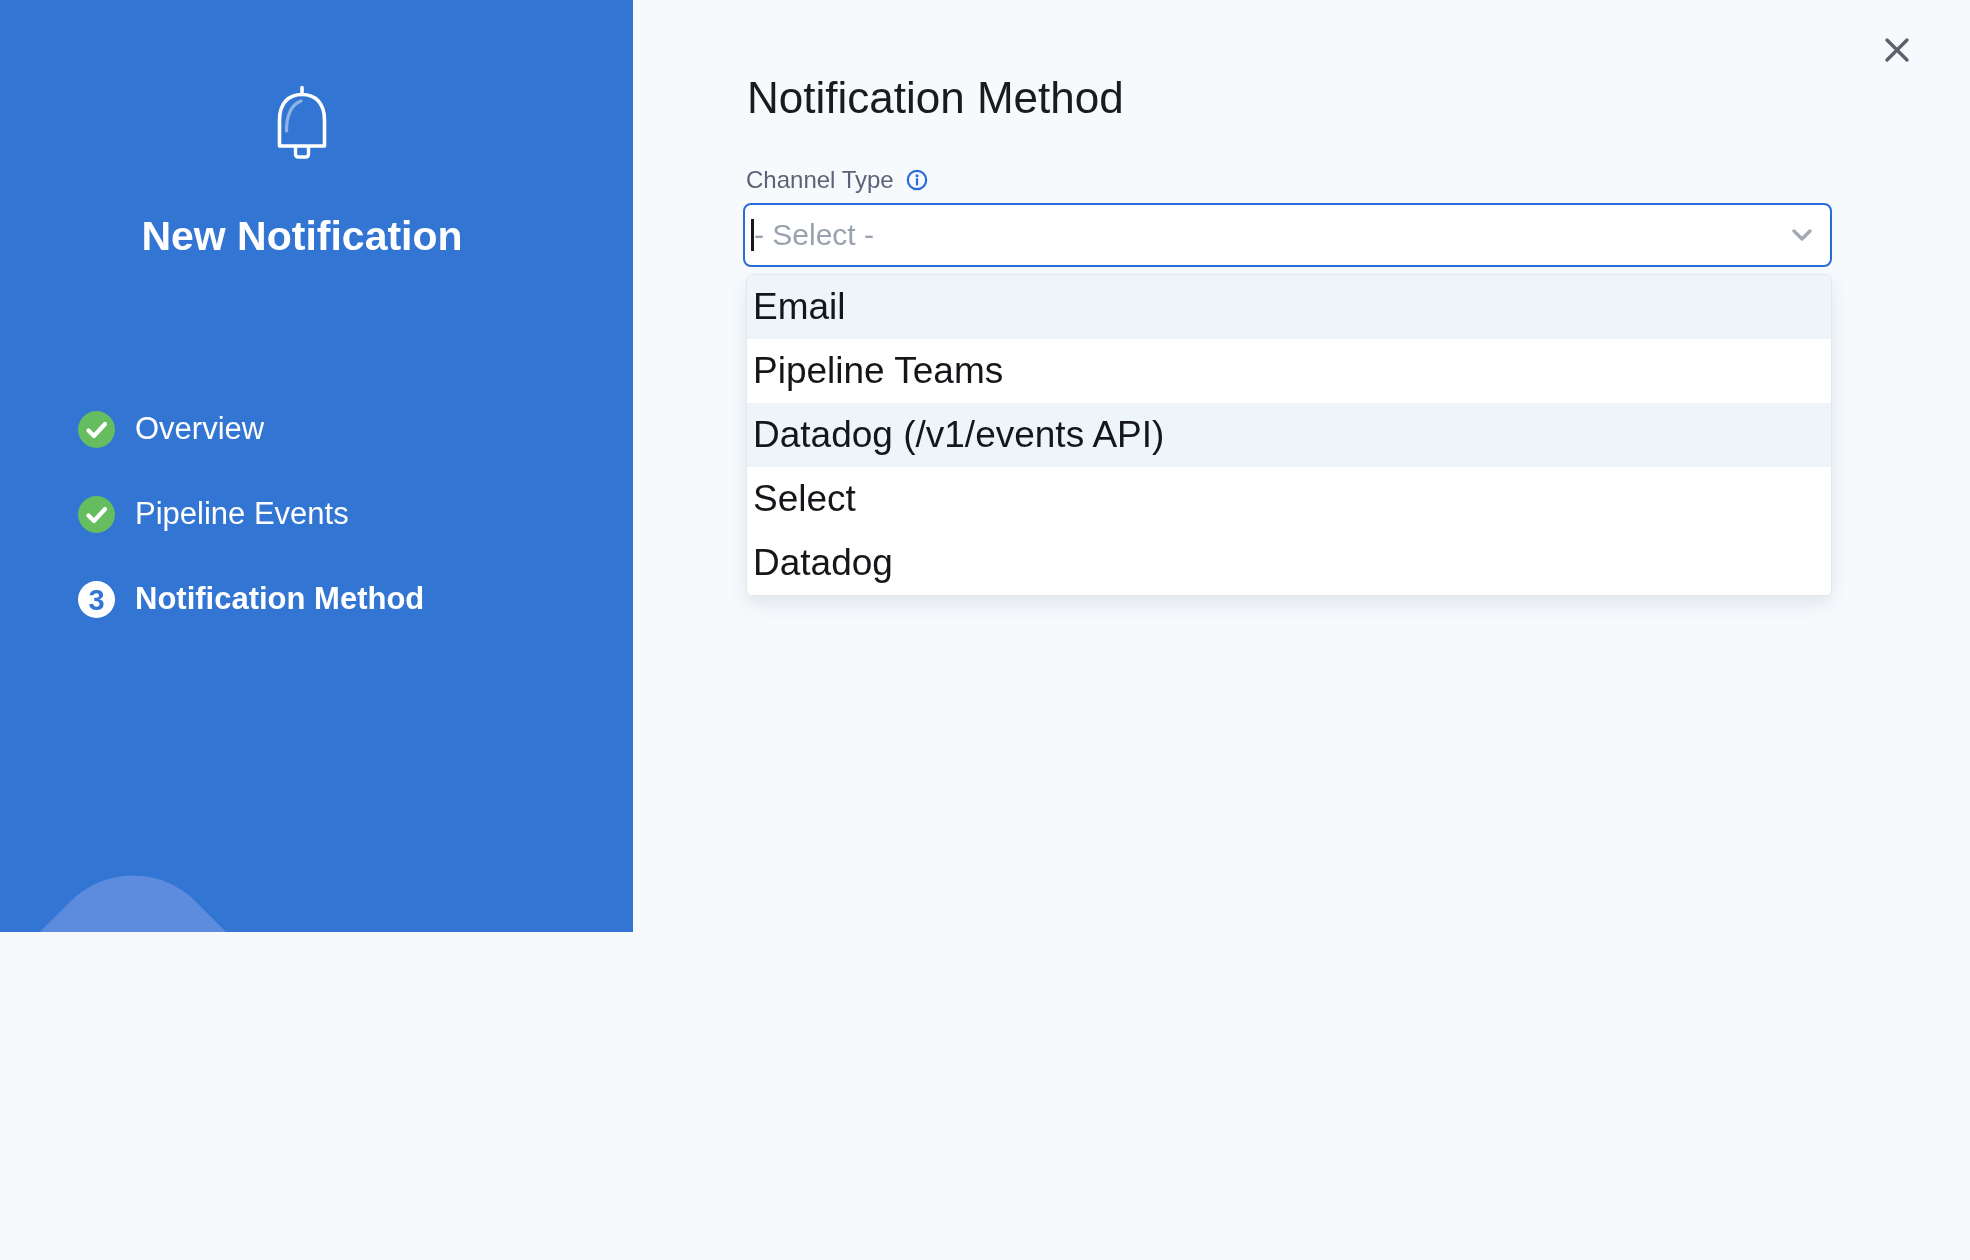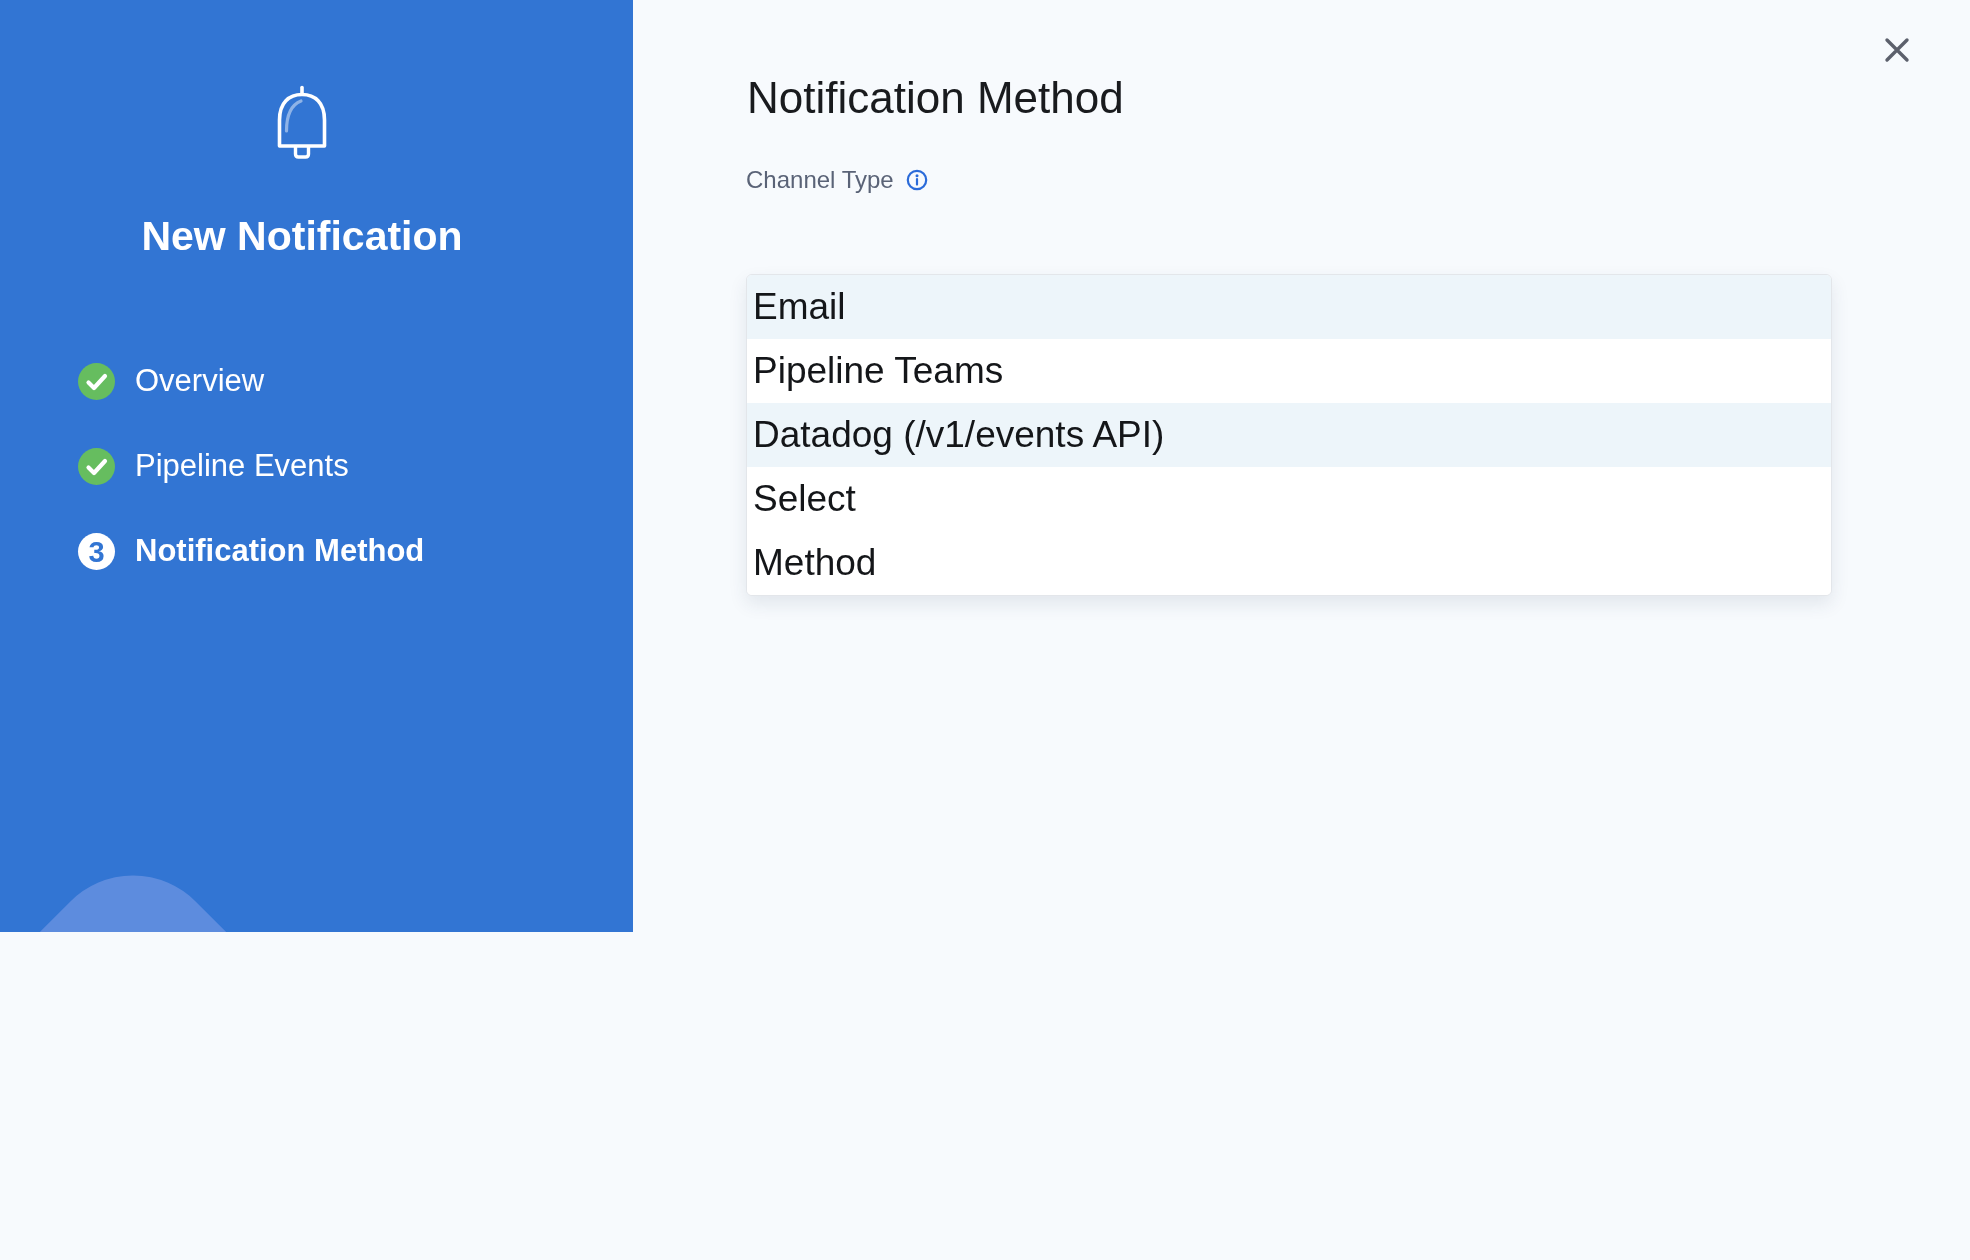--- a/index.html
+++ b/index.html
@@ -20,21 +20,21 @@
     position:absolute;left:0;top:84px;width:633px;padding-right:29px;box-sizing:border-box;
     display:flex;justify-content:center;
   }
   .bell{width:64px;height:78px;display:block;}
   .sidebar-title{
     position:absolute;left:0;top:212px;width:633px;height:48px;line-height:48px;
     padding-right:29px;box-sizing:border-box;
     text-align:center;color:#ffffff;font-size:41px;font-weight:700;margin:0;
   }
   .steps{position:absolute;left:0;top:0;width:633px;margin:0;padding:0;list-style:none;}
-  .step{position:absolute;left:0;width:633px;height:48px;display:flex;align-items:center;cursor:pointer;}
+  .step{position:absolute;left:0;width:633px;height:48px;display:flex;align-items:center;cursor:pointer;margin-top:48px;}
   .step:nth-child(1){top:357px;}
   .step:nth-child(2){top:442px;padding-left:34px;}
   .step:nth-child(3){top:527px;}
   .step-icon{position:absolute;left:78px;width:37px;height:37px;}
   .step-icon svg{display:block;width:37px;height:37px;}
   .step-num{
     display:none;width:37px;height:37px;border-radius:50%;background:#ffffff;
     color:var(--sidebar-blue);font-size:29px;font-weight:700;text-align:center;line-height:38px;
   }
   .step.current .step-num{display:block;}
@@ -157,27 +157,34 @@
 
     <div class="field-label-row">
       <span class="field-label">Channel Type</span>
       <svg class="info-icon" viewBox="0 0 22 22" fill="none">
         <circle cx="11" cy="11" r="9.2" stroke="#2b6bd9" stroke-width="2.2" class="info-stroke"></circle>
         <circle cx="11" cy="6.8" r="1.5" fill="#2b6bd9" class="info-fill"></circle>
         <path d="M11 10 V15.6" stroke="#2b6bd9" stroke-width="2.2" stroke-linecap="round" class="info-stroke"></path>
       </svg>
     </div>
 
+    <div class="select">
+      <span class="caret"></span>
+      <span class="placeholder">- Select -</span>
+      <svg class="chevron" viewBox="0 0 20 12" fill="none">
+        <path d="M2 2 L10 10 L18 2" stroke="#a3aab6" stroke-width="3.4" stroke-linecap="round" stroke-linejoin="round"></path>
+      </svg>
+    </div>
 
     <ul class="dropdown">
       <li class="option highlighted">Email</li>
 
       <li class="option">Pipeline Teams</li>
 
       <li class="option highlighted">Datadog (/v1/events API)</li>
 
       <li class="option">Select</li>
 
-      <li class="option">Method</li>
+      <li class="option">Datadog</li>
     </ul>
 
   </main>
 </div>
 
 </body></html>

